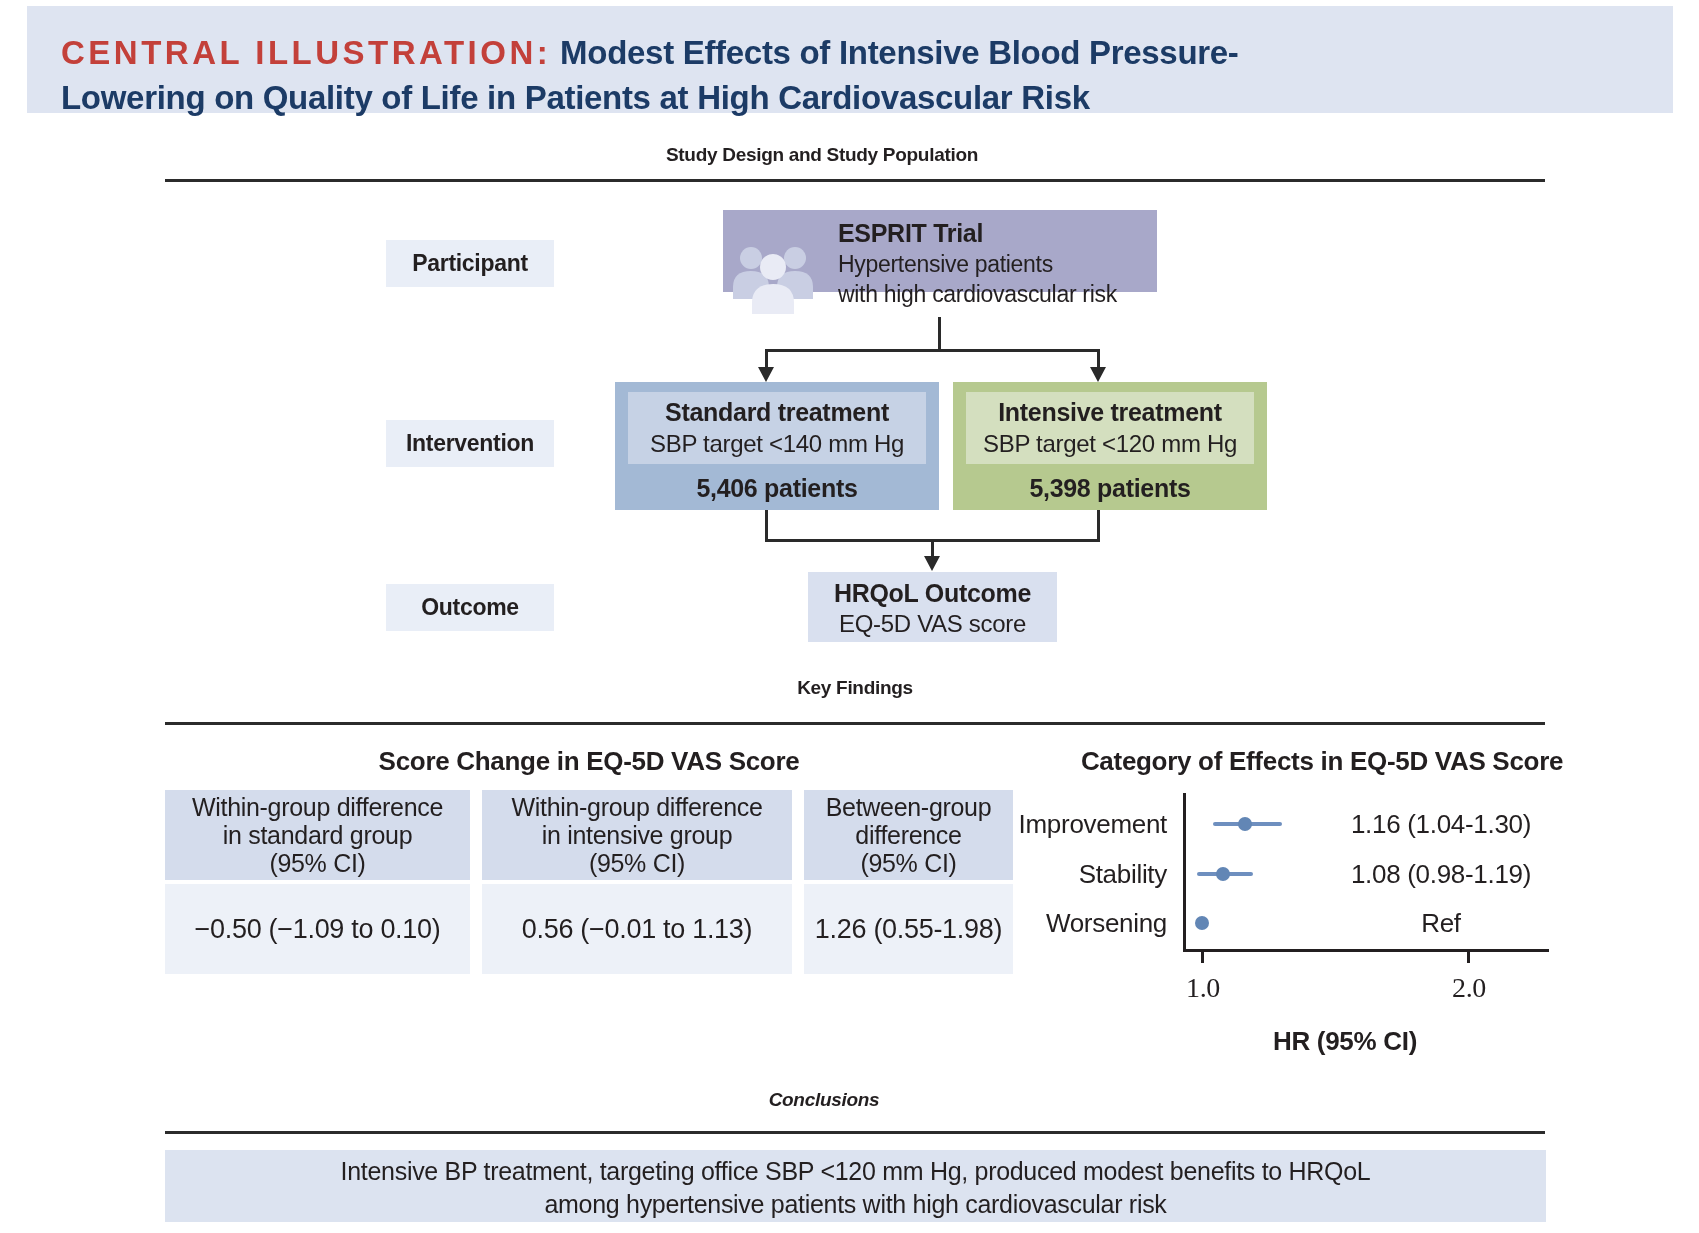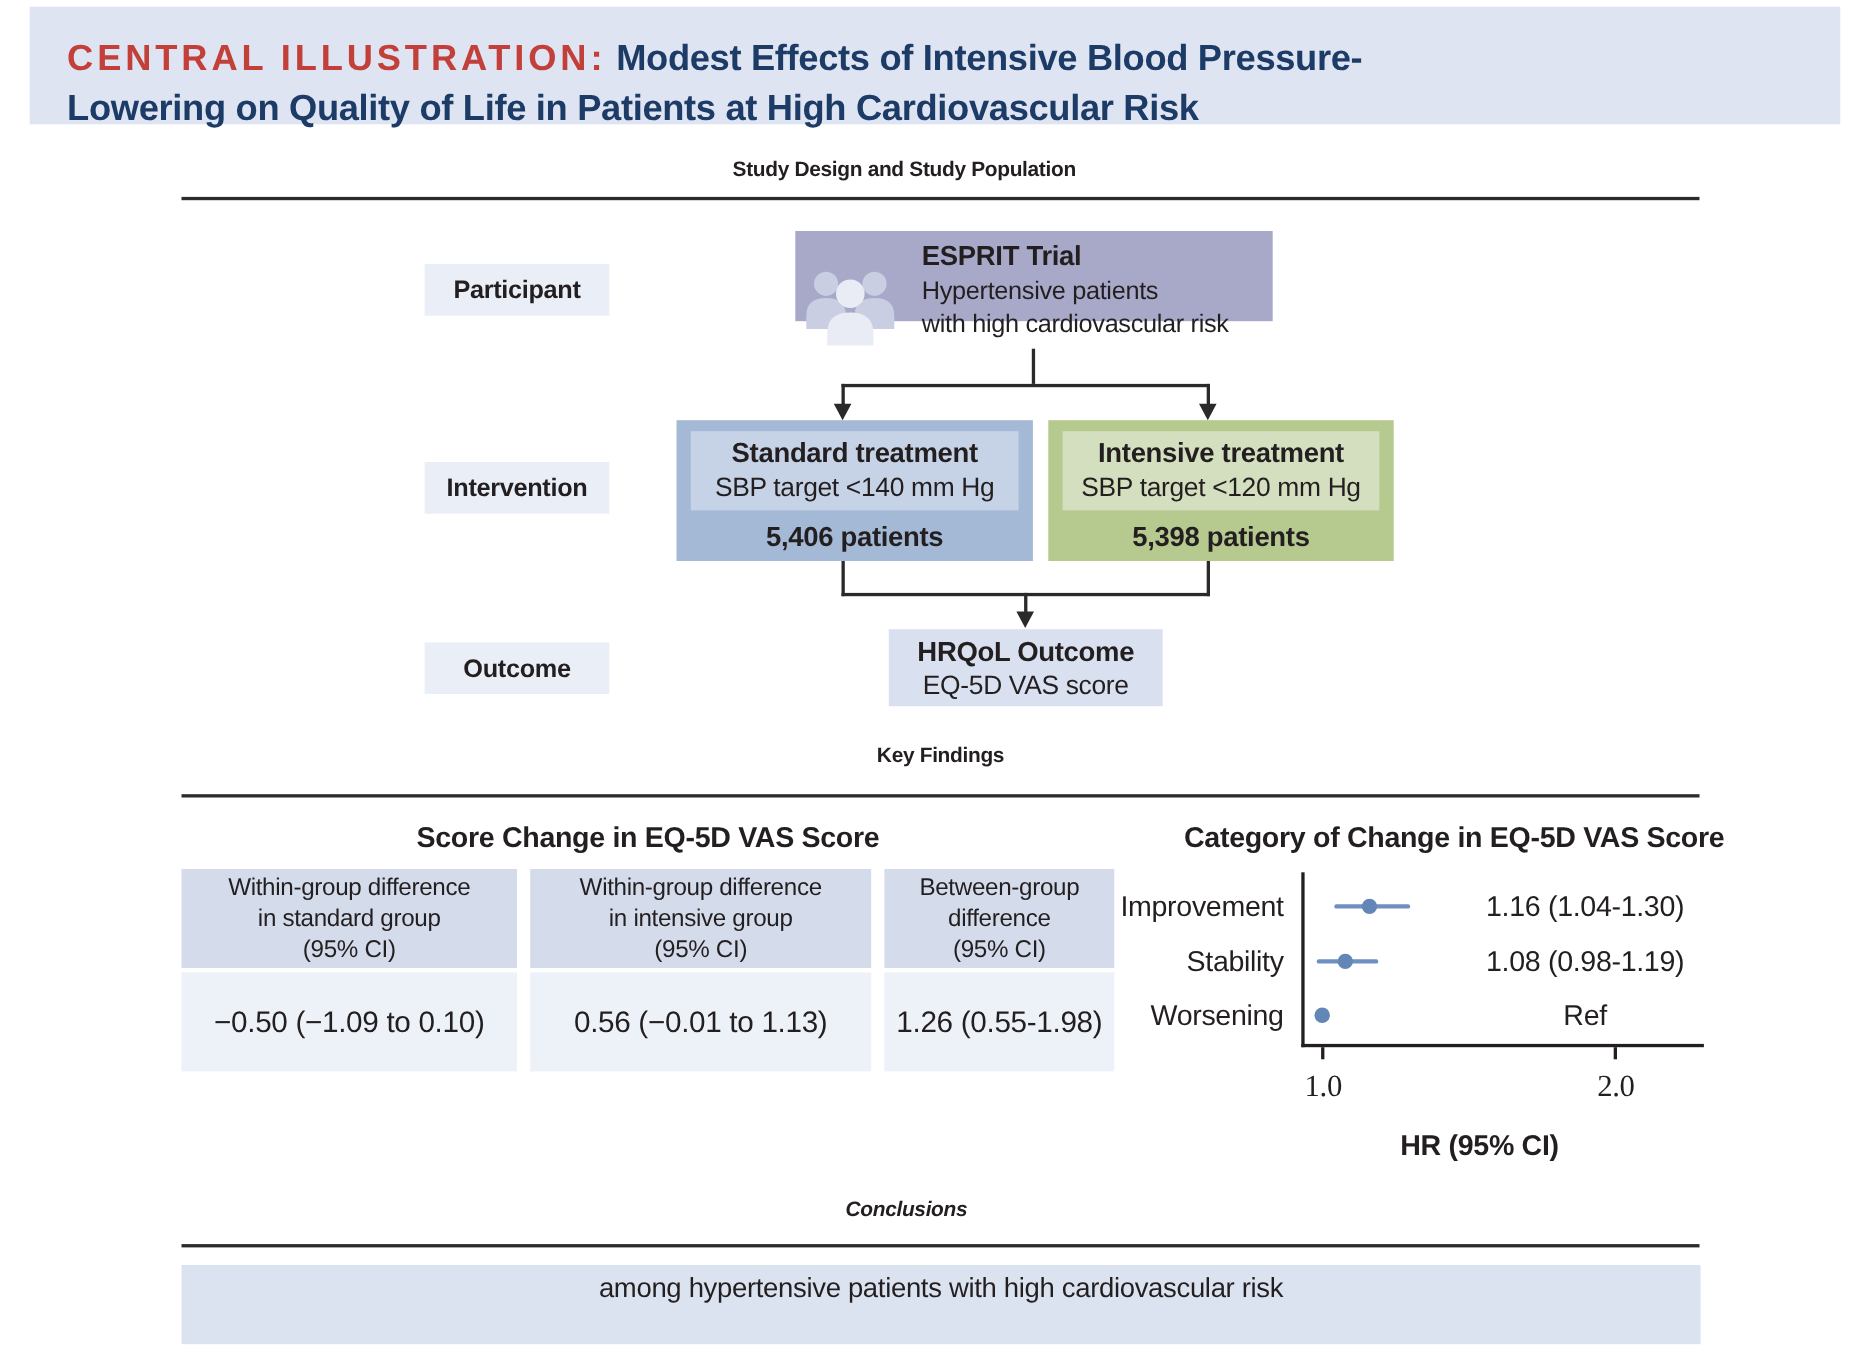--- a/index.html
+++ b/index.html
@@ -32,21 +32,21 @@
   .treat-patients{position:absolute;left:0;right:0;top:92px;text-align:center;font-size:25px;font-weight:bold;}
   .hrqol{left:808px;top:572px;width:249px;height:70px;background:#d9e0ef;text-align:center;}
   .hrqol-title{font-size:25px;font-weight:bold;line-height:31px;margin-top:6px;}
   .hrqol-sub{font-size:24px;line-height:29px;}
   
   .vline{width:3px;background:#2a2a2a;}
   .hline{height:3px;background:#2a2a2a;}
   .arrowhead{width:0;height:0;border-left:8px solid transparent;border-right:8px solid transparent;border-top:15px solid #2a2a2a;}
   
   .sub-title{transform:translateX(-50%);font-size:26px;font-weight:bold;white-space:nowrap;}
-  .tbl-head{top:790px;height:90px;background:#d4dcec;display:flex;flex-direction:column;align-items:center;justify-content:center;font-size:22px;line-height:28px;text-align:center;}
+  .tbl-head{top:790px;height:90px;background:#d4dcec;display:flex;flex-direction:column;align-items:center;justify-content:center;font-size:25px;line-height:28px;text-align:center;}
   .tbl-body{top:884px;height:90px;background:#edf1f8;display:flex;align-items:center;justify-content:center;font-size:27px;}
   .col1{left:165px;width:305px;}
   .col2{left:482px;width:310px;}
   .col3{left:804px;width:209px;}
   
   .f-label{width:155px;text-align:right;font-size:26px;line-height:30px;height:30px;left:1012px;}
   .f-value{left:1341px;width:200px;text-align:center;font-size:26px;line-height:30px;height:30px;}
   .axis{background:#231f20;}
   .tick-label{transform:translateX(-50%);font-size:28px;font-family:Liberation Serif, serif;}
   .f-xlabel{transform:translateX(-50%);font-size:26px;font-weight:bold;}
@@ -140,21 +140,21 @@
   </div>
   <div class="abs tbl-head col3">
     <div>Between-group</div>
     <div>difference</div>
     <div>(95% CI)</div>
   </div>
   <div class="abs tbl-body col1">−0.50 (−1.09 to 0.10)</div>
   <div class="abs tbl-body col2">0.56 (−0.01 to 1.13)</div>
   <div class="abs tbl-body col3">1.26 (0.55-1.98)</div>
 
-  <div class="abs sub-title" style="left:1322px;top:746px;">Category of Change in EQ-5D VAS Score</div>
+  <div class="abs sub-title" style="left:1322px;top:746px;">Category of Effects in EQ-5D VAS Score</div>
 
   <div class="abs f-label" style="top:809px;">Improvement</div>
   <div class="abs f-label" style="top:859px;">Stability</div>
   <div class="abs f-label" style="top:908px;">Worsening</div>
 
   <div class="abs axis" style="left:1183px;top:793px;width:3px;height:159px;"></div>
   <div class="abs axis" style="left:1183px;top:949px;width:366px;height:3px;"></div>
   <div class="abs axis" style="left:1201px;top:952px;width:3px;height:11px;"></div>
   <div class="abs axis" style="left:1467px;top:952px;width:3px;height:11px;"></div>
   <div class="abs tick-label" style="left:1203px;top:972px;">1.0</div>
@@ -169,16 +169,17 @@
       <div class="ci-line" style="left: 1212.64px; width: 69.16px; top: 822px;"></div>
       <div class="ci-dot" style="left: 1237.56px; top: 817px;"></div>
       <div class="ci-line" style="left: 1196.68px; width: 55.86px; top: 872px;"></div>
       <div class="ci-dot" style="left: 1216.28px; top: 867px;"></div>
       <div class="ci-dot" style="left: 1195px; top: 916px;"></div>
     </div>
 
   <div class="abs sec-heading" style="left:824px;top:1089px;font-style:italic;">Conclusions</div>
   <div class="abs rule" style="top:1131px;"></div>
   <div class="abs conc-box">
+    <div>Intensive BP treatment, targeting office SBP &lt;120 mm Hg, produced modest benefits to HRQoL</div>
     <div>among hypertensive patients with high cardiovascular risk</div>
   </div>
 
 </div>
 
 </body></html>

